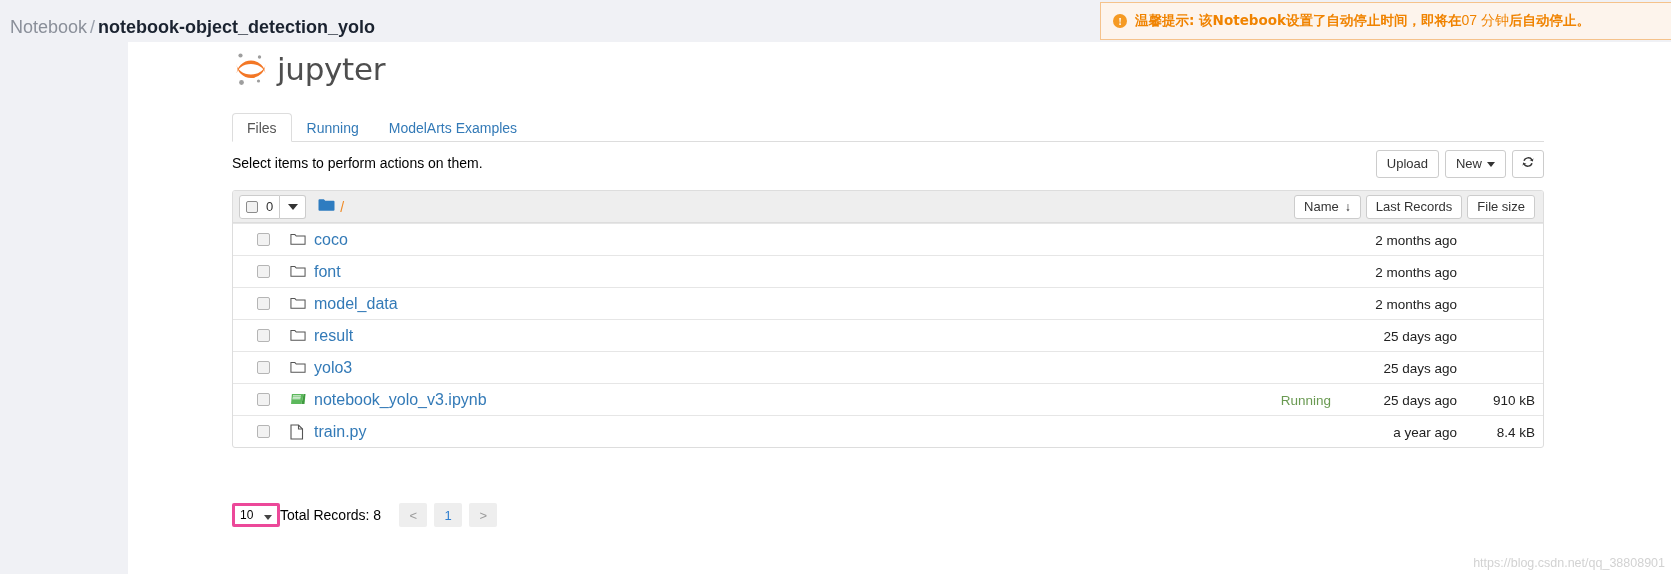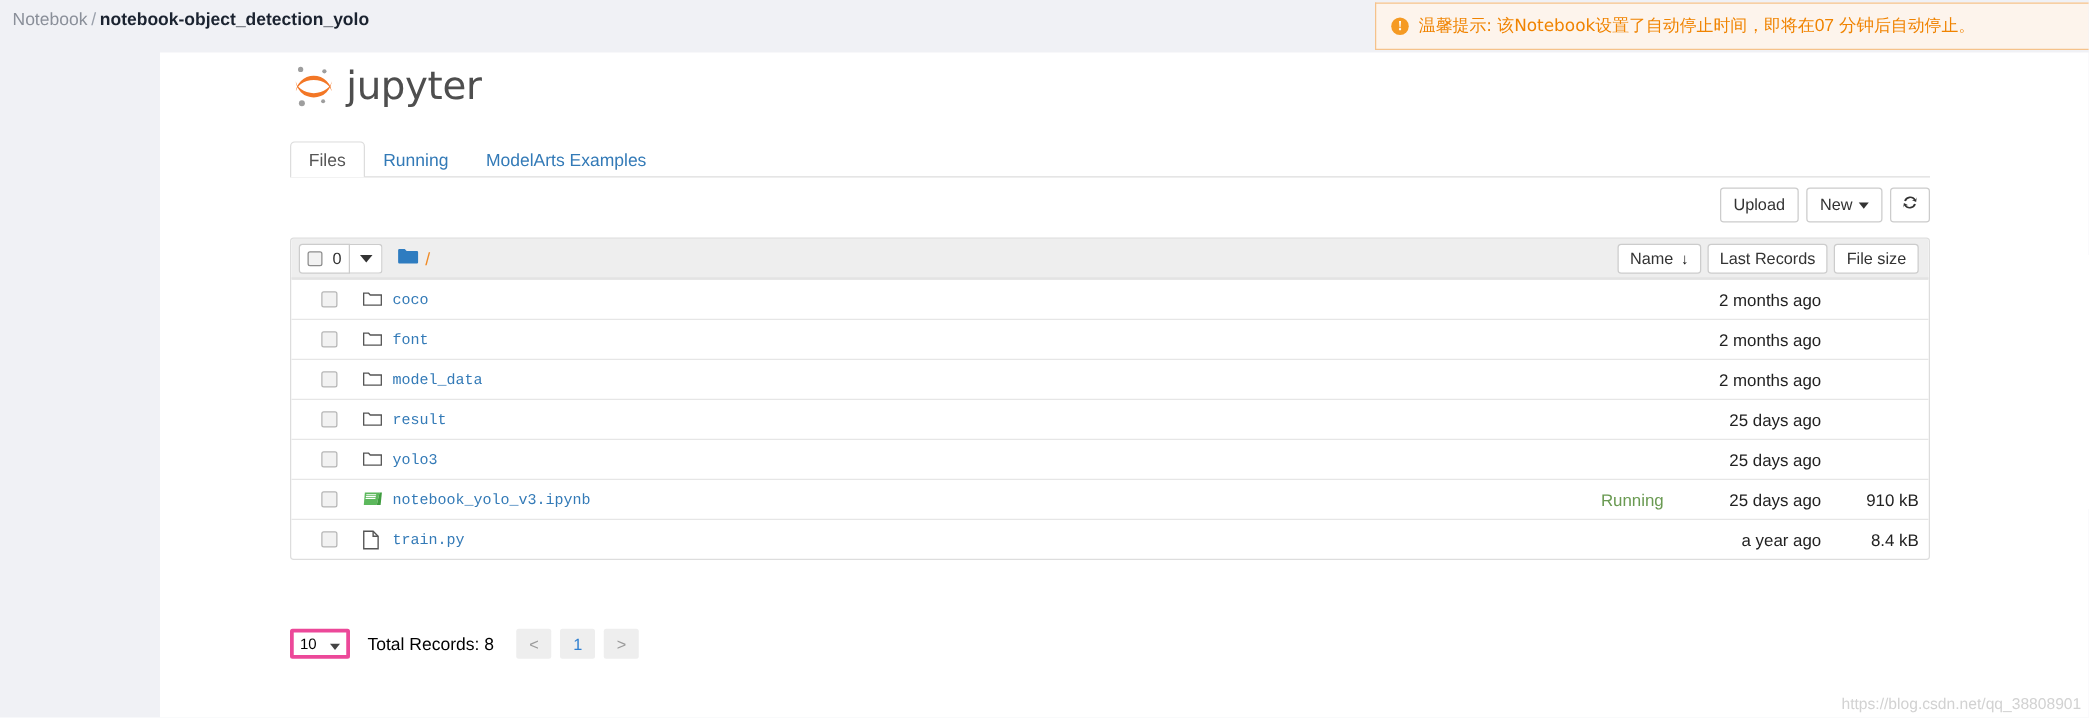--- a/index.html
+++ b/index.html
@@ -13,22 +13,22 @@
     overflow: hidden;
     position: relative;
   }
 
   
   #topbar {
     position: absolute; left:0; top:0; width:1671px; height:42px;
     background:#f0f1f5;
   }
   #breadcrumb {
-    position:absolute; left:10px; top:4px;
-    font-size:14px; line-height:22px;
+    position:absolute; left:10px; top:16px;
+    font-size:18px; line-height:22px;
     white-space:nowrap;
   }
   #breadcrumb .crumb-root { color:#8a8f99; }
   #breadcrumb .crumb-sep  { color:#9aa0ab; padding:0 3px; }
   #breadcrumb .crumb-cur  { color:#1b2330; font-weight:bold; }
 
   #notice {
     position:absolute; left:1100px; top:2px;
     width:571px; height:38px;
     background:#fdf4ec;
@@ -42,20 +42,21 @@
   #notice .warn-icon {
     width:14px;height:14px;border-radius:50%;
     background:#f59a23;color:#fff;
     font-size:11px;line-height:14px;text-align:center;
     font-weight:bold;flex:none;margin-right:8px;
     font-family:"Liberation Serif",serif;
   }
   #notice .ntext {
     color:#f08300; font-size:13.5px;
     font-family:"DejaVu Sans","Liberation Sans",sans-serif;
+    font-weight:bold;
   }
   #notice .nmin { color:#f08300; }
 
   
   #page {
     position:absolute; left:128px; top:42px;
     width:1543px; height:532px;
     background:#ffffff;
   }
 
@@ -150,22 +151,22 @@
     height:32px; display:flex; align-items:center;
     border-top:1px solid #e6e6e6; padding:0 8px 0 6px; position:relative;
   }
   .row:first-of-type { border-top:none; }
   .rowcbx {
     width:13px;height:13px;border:1px solid #b5b5b5;background:#f2f2f2;
     border-radius:2px; margin-left:18px; flex:none; cursor:pointer;
   }
   .ricon { width:16px; height:16px; margin-left:20px; flex:none; position:relative; }
   .rname {
-    color:#337ab7; font-size:12px; margin-left:8px;
-    text-decoration:none; cursor:pointer; white-space:nowrap;font-family:Liberation Mono, monospace;
+    color:#337ab7; font-size:16px; margin-left:8px;
+    text-decoration:none; cursor:pointer; white-space:nowrap;
   }
   .rright {
     position:absolute; right:8px; top:0; height:32px;
     display:flex; align-items:center; justify-content:flex-end;
   }
   .rrun { color:#6a9a52; font-size:13.5px; margin-right:14px; }
   .rmod { font-size:13.5px; color:#222; width:112px; text-align:right; }
   .rsize { font-size:13.5px; color:#222; width:78px; text-align:right; }
 
   
@@ -176,21 +177,21 @@
   .pgselect {
     border:3px solid #ec4899; background:#fff; height:24px; width:48px;
     font-size:12px; display:flex; align-items:center; padding:0 5px;
     border-radius:2px; position:relative; cursor:pointer;
   }
   .pgselect i {
     position:absolute; right:5px; top:9px; width:0;height:0;
     border-left:4px solid transparent;border-right:4px solid transparent;
     border-top:5px solid #444;
   }
-  #totalrec { font-size:14px; color:#000; margin-left:14px; }
+  #totalrec { font-size:14px; color:#000; }
   .pgbtns { display:flex; align-items:center; margin-left:18px; gap:7px; }
   .pgbtn {
     min-width:28px; height:24px; background:#eeeeee; color:#9b9b9b;
     font-size:13px; display:flex; align-items:center; justify-content:center;
     border-radius:2px; cursor:pointer; padding:0 7px;
   }
   .pgnum {
     min-width:28px; height:24px; background:#eeeeee; color:#2f7fd0;
     font-size:13px; display:flex; align-items:center; justify-content:center;
     border-radius:2px; cursor:pointer; padding:0 7px;
@@ -234,20 +235,21 @@
     <span id="jtext">jupyter</span>
   </div>
 
   <div id="tabs">
     <div class="tab active">Files</div>
     <div class="tab">Running</div>
     <div class="tab">ModelArts Examples</div>
   </div>
 
   <div id="actionrow">
+    <div id="selhint">Select items to perform actions on them.</div>
     <div id="actbtns">
       <div class="btn">
         <span>Upload</span>
       </div>
       <div class="btn">
         <span>New</span>
         <i class="caret"></i>
       </div>
       <div class="btn icon-btn">
         <span>

